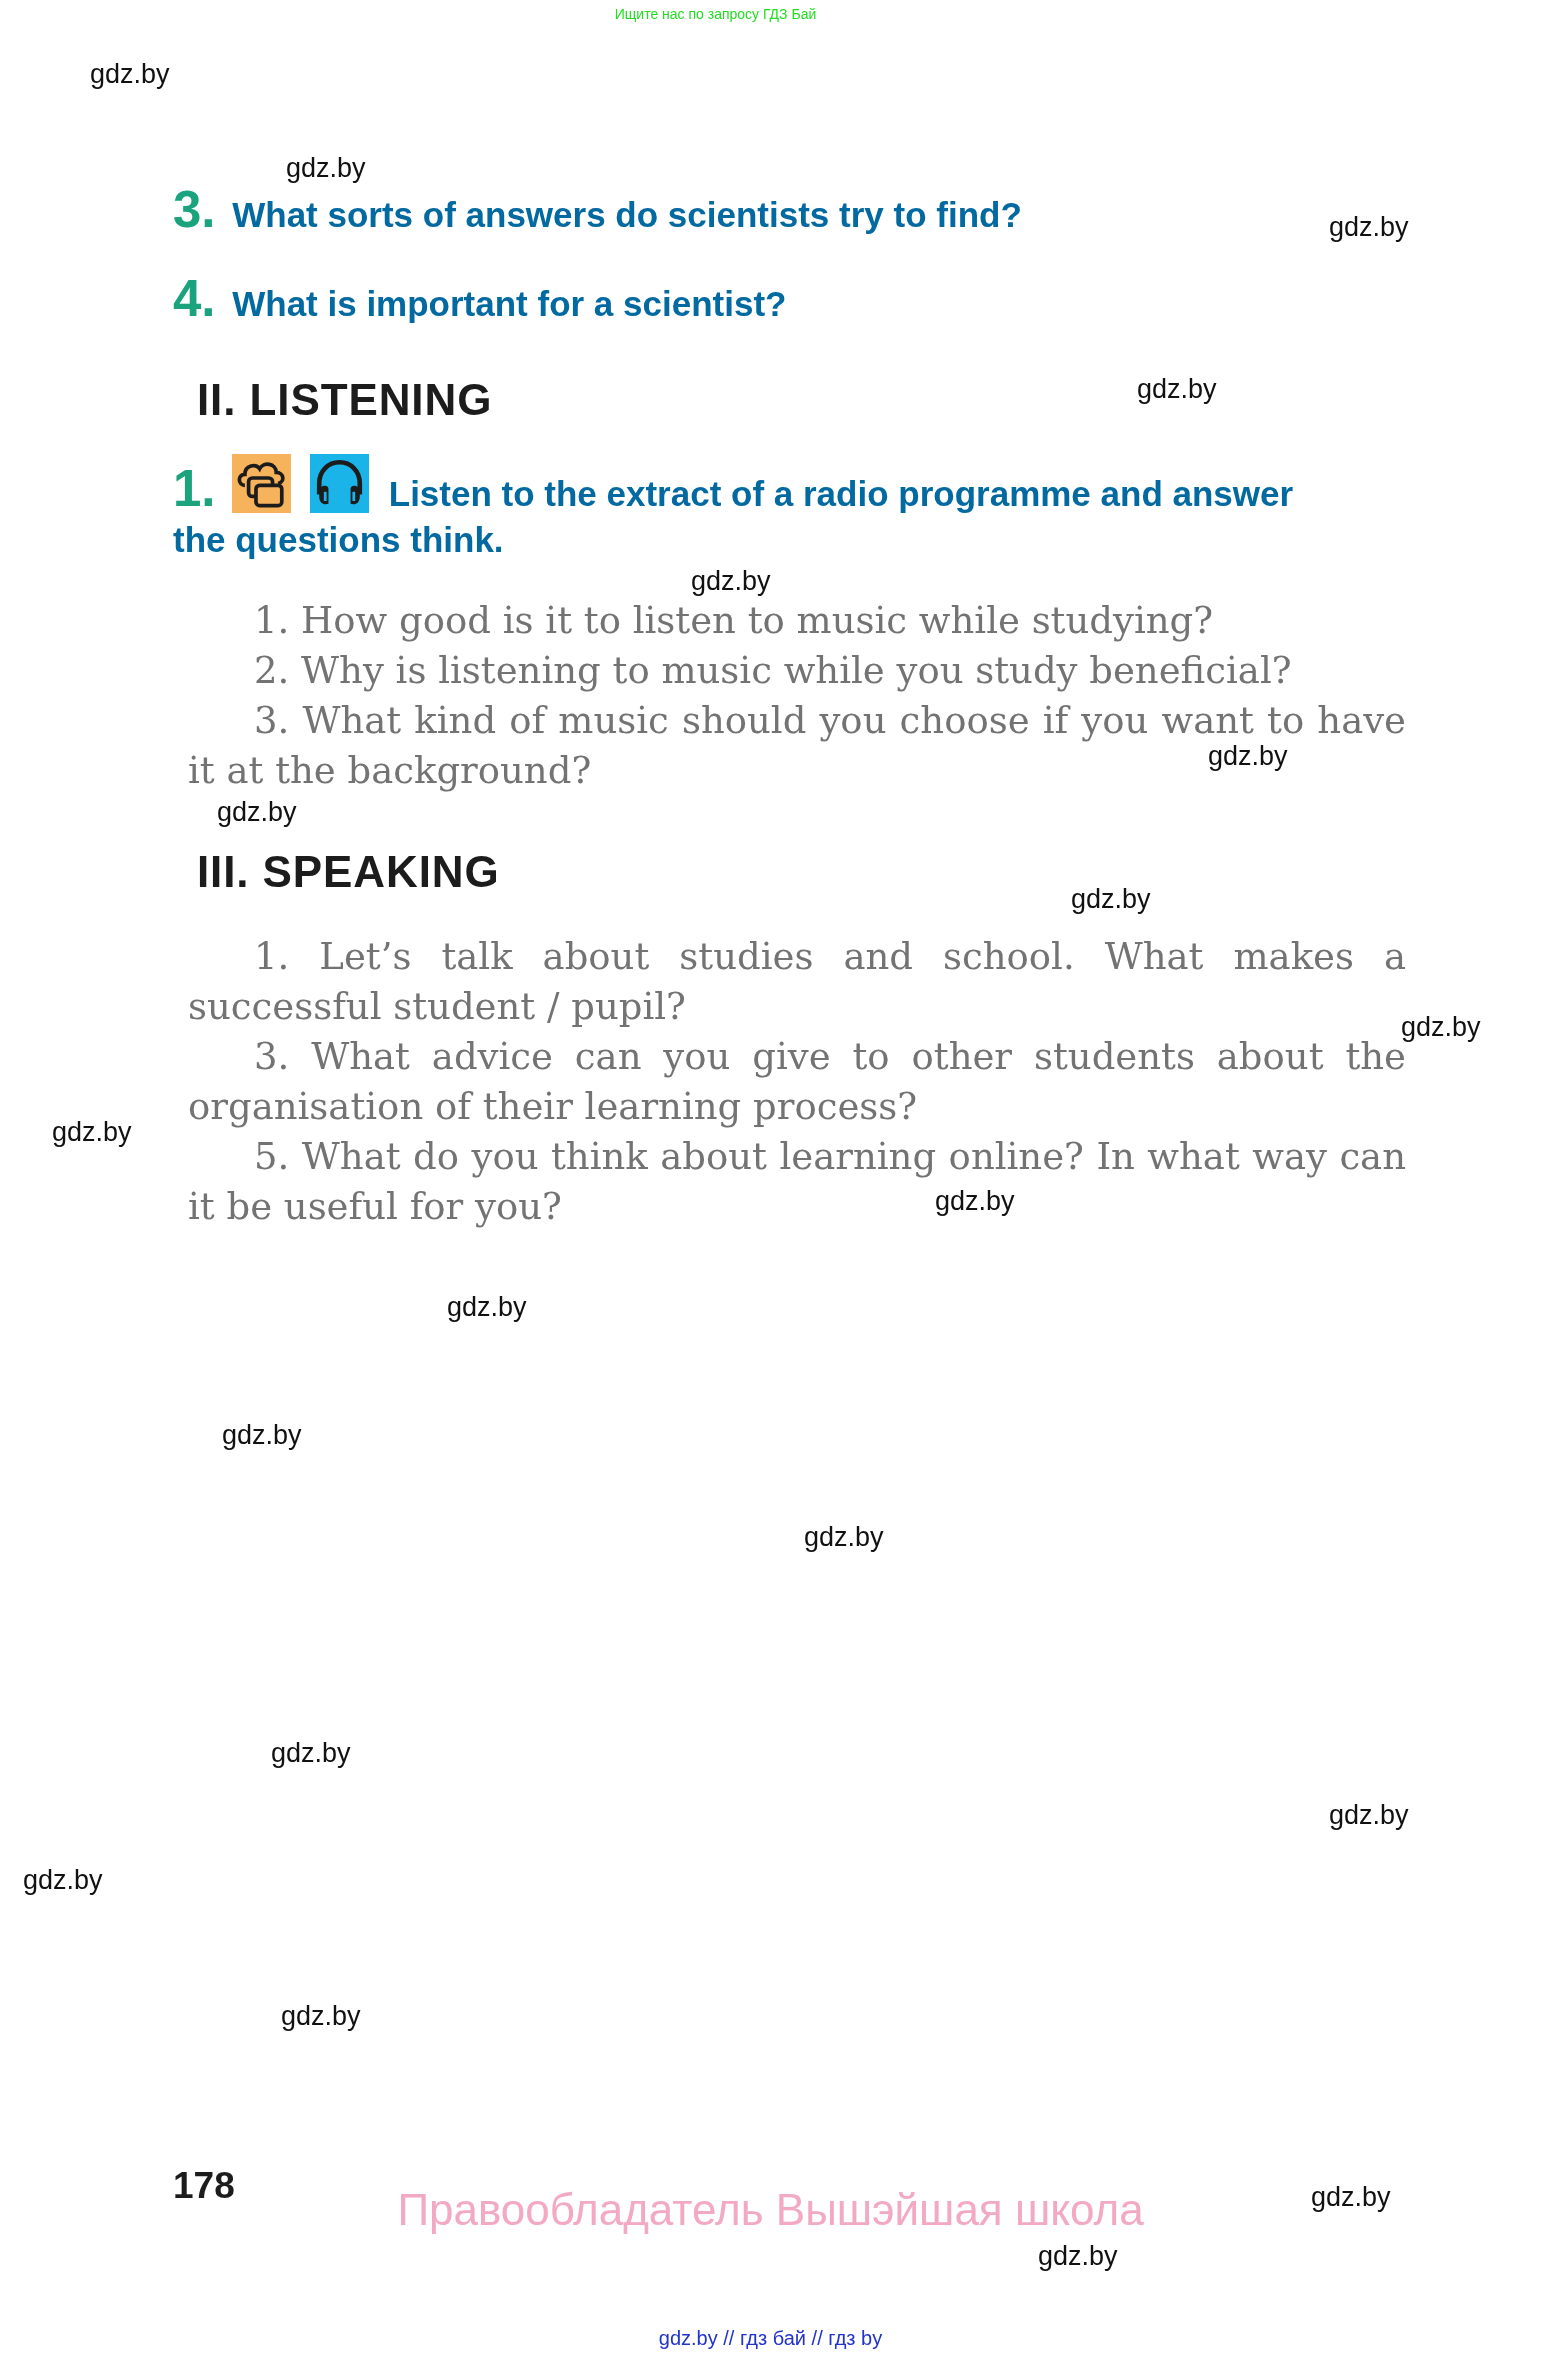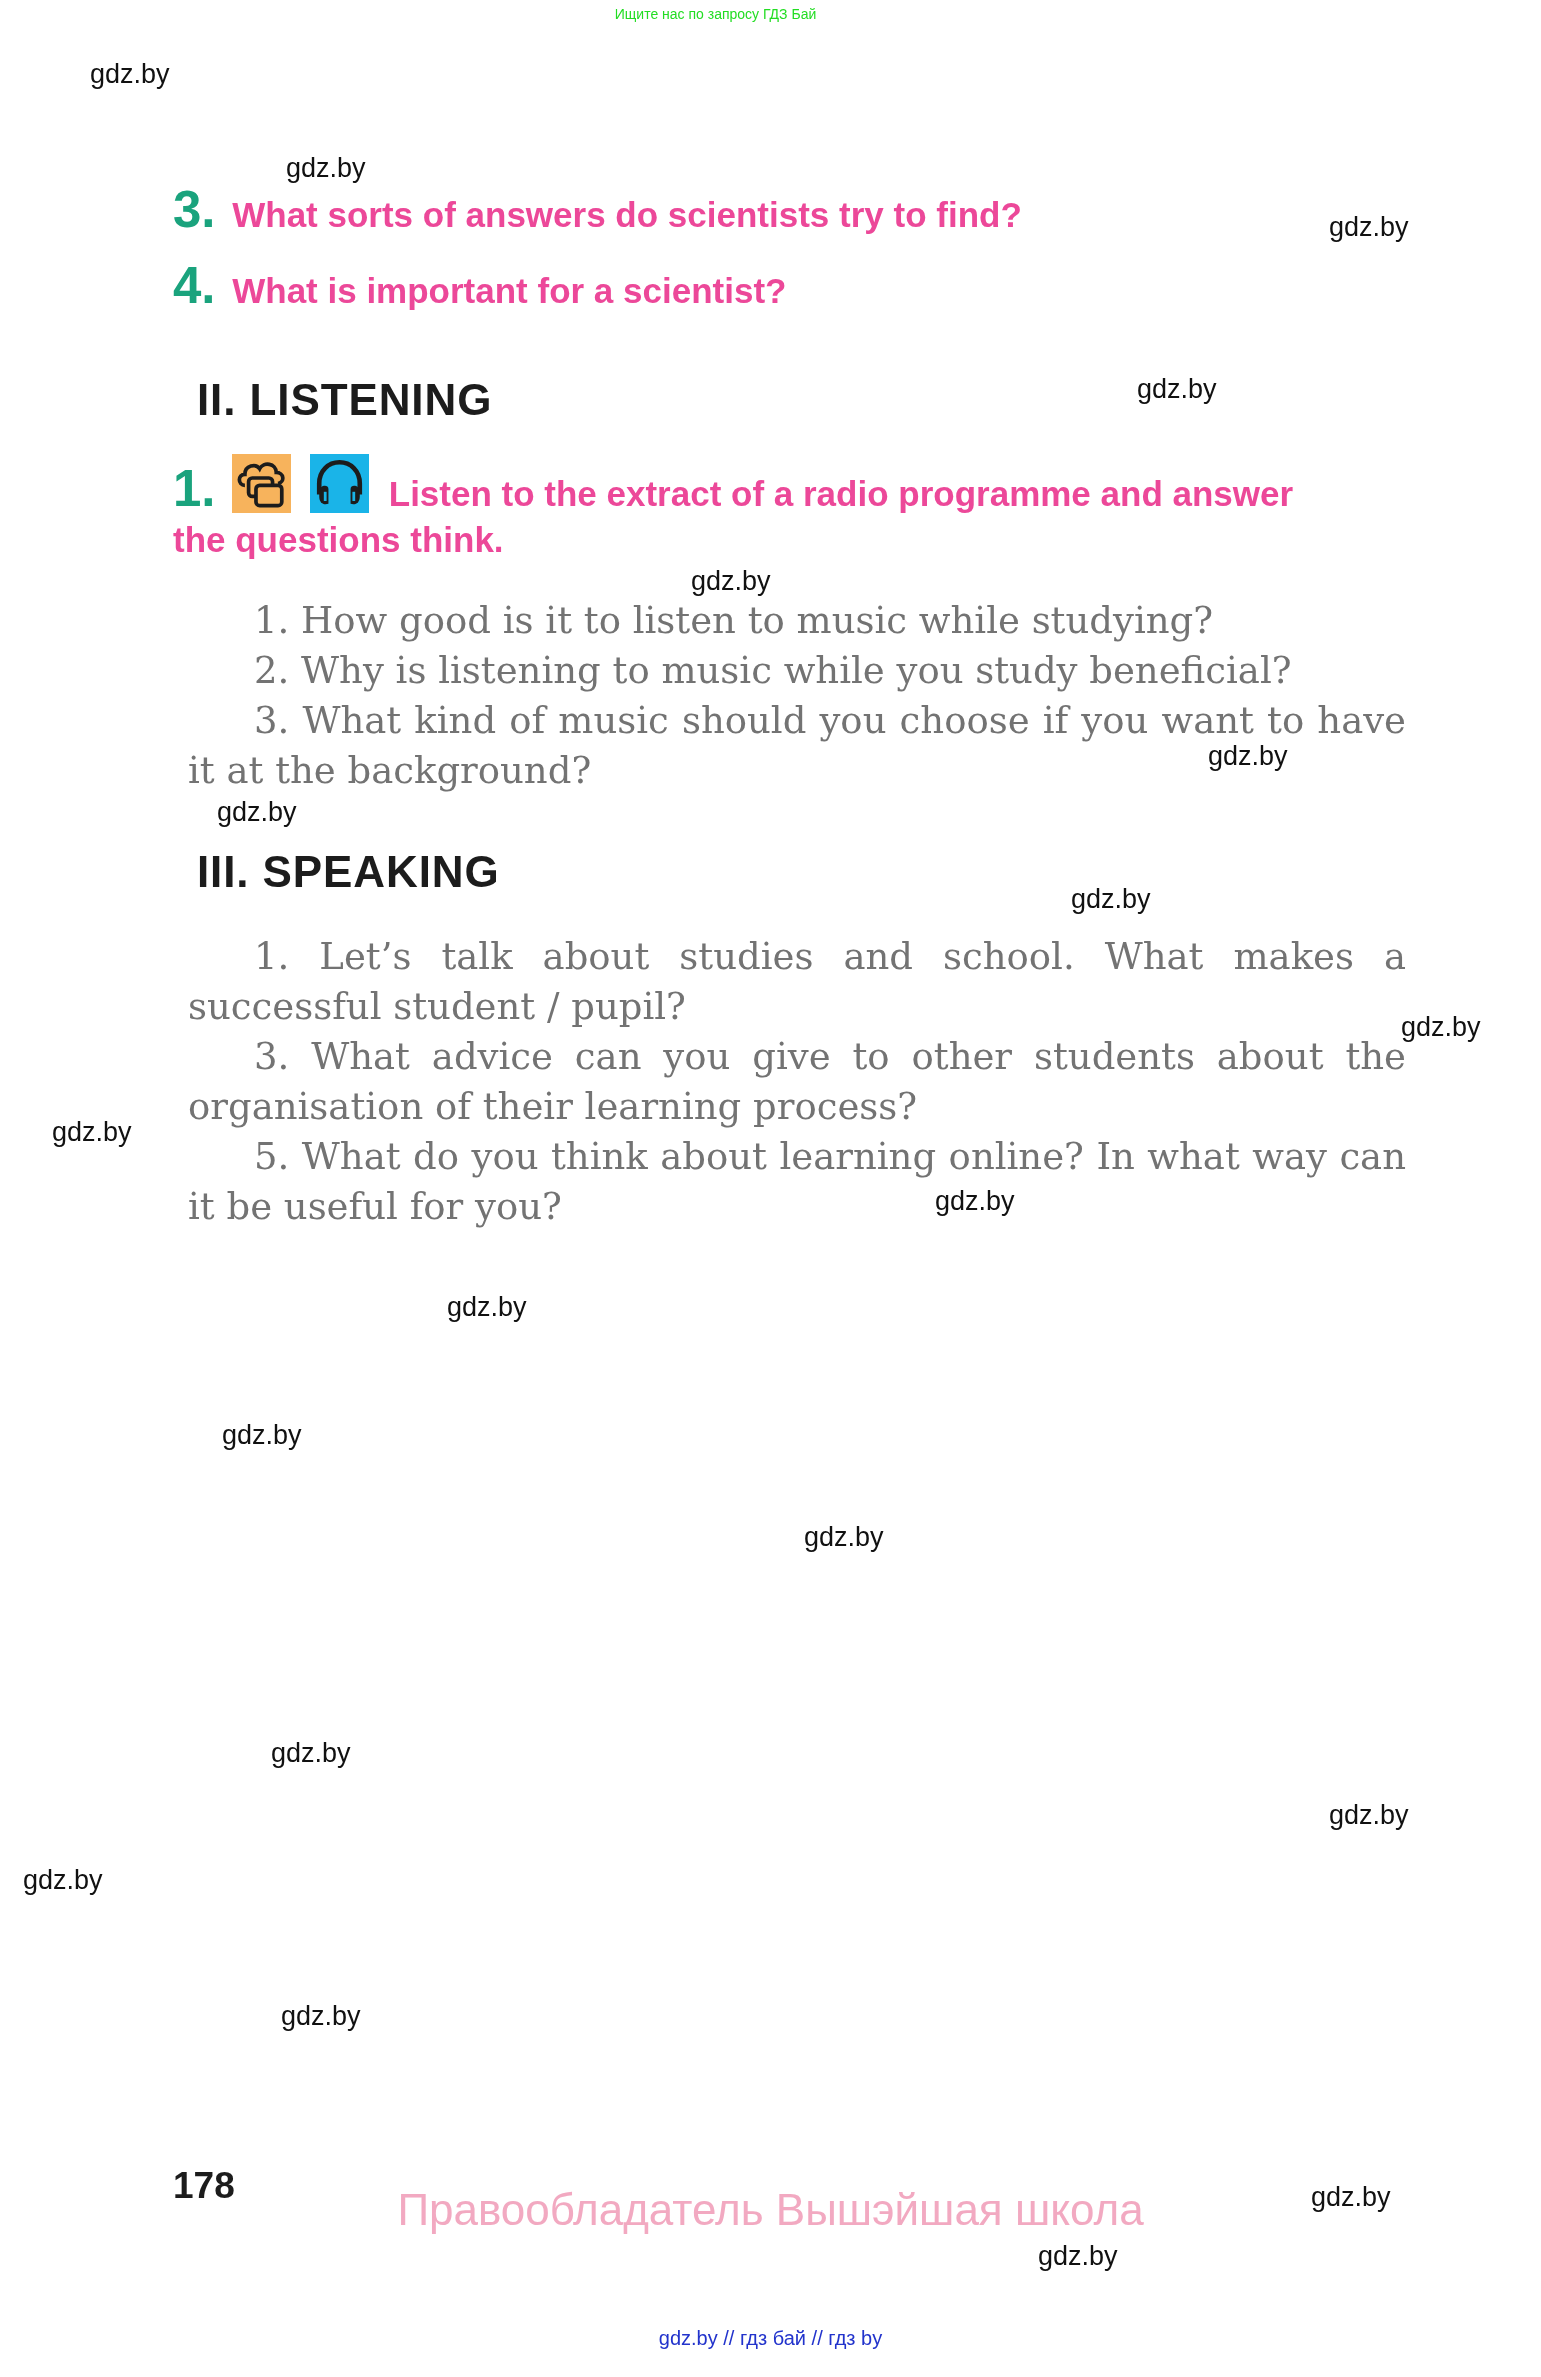--- a/index.html
+++ b/index.html
@@ -1,41 +1,41 @@
 <!DOCTYPE html>
 <html style="font-size:14.7px"><head>
 <meta charset="utf-8">
 <style>
   html, body { margin: 0; padding: 0; background: #ffffff; }
   body { width: 1541px; height: 2377px; position: relative; overflow: hidden; }
   .abs { position: absolute; white-space: nowrap; }
   .wm { position: absolute; font-family: "Liberation Sans", sans-serif; font-size: 27px; color: #111111; line-height: 1; white-space: nowrap; }
   .top-banner { position: absolute; left: 4px; width: 1423px; top: 5.5px; text-align: center; font-family: "Liberation Sans", sans-serif; font-size: 14px; color: #22dd22; }
   .q-num { font-family: "Liberation Sans", sans-serif; font-weight: bold; color: #1aa37d; font-size: 51px; }
-  .q-text { font-family: "Liberation Sans", sans-serif; font-weight: bold; color: #ec4899; font-size: 35px; }
+  .q-text { font-family: "Liberation Sans", sans-serif; font-weight: bold; color: #0369a1; font-size: 35px; }
   .section-title { position: absolute; left: 173px; font-family: "Liberation Sans", sans-serif; font-weight: bold; font-size: 44px; color: #1c1c1c; letter-spacing: 0.9px; margin-left: 24px; }
   .serif-block { position: absolute; left: 188px; width: 1218px; font-family: "DejaVu Serif", "Liberation Serif", serif; font-size: 37px; color: #737373; line-height: 50px; }
   .serif-block p { margin: 0; text-indent: 66px; text-align: justify; }
   .icon-box { display: inline-block; width: 59px; height: 59px; vertical-align: -7.4px; position: relative; }
   .icon-orange { background: #f7b35c; }
   .icon-blue { background: #1ab4e8; }
   .page-num { position: absolute; left: 173px; top: 2165px; font-family: "Liberation Sans", sans-serif; font-weight: bold; font-size: 37px; color: #1c1c1c; }
   .rights { position: absolute; left: 0; width: 1541px; top: 2185px; text-align: center; font-family: "Liberation Sans", sans-serif; font-size: 44px; color: #f2a9c1; }
   .bottom-links { position: absolute; left: 0; width: 1541px; top: 2327px; text-align: center; font-family: "Liberation Sans", sans-serif; font-size: 20px; color: #2233cc; }
 </style>
 </head>
 <body>
 
 <div class="top-banner">Ищите нас по запросу ГДЗ Бай</div>
 
 <div class="abs" style="left:173px; top:180px;">
   <span class="q-num">3.</span>
   <span class="q-text" style="margin-left:13px;">What sorts of answers do scientists try to find?</span>
 </div>
-<div class="abs" style="left:173px; top:256px;">
+<div class="abs" style="left:173px; top:269px;">
   <span class="q-num">4.</span>
   <span class="q-text" style="margin-left:13px;">What is important for a scientist?</span>
 </div>
 
 <div class="section-title" style="top:375px;">II. LISTENING</div>
 
 <div class="abs" style="left:173px; top:454px;">
   <span class="q-num">1.</span>
   <span class="icon-box icon-orange" style="margin-left:13px;">
     <svg width="59" height="59" viewBox="0 0 64 64">

